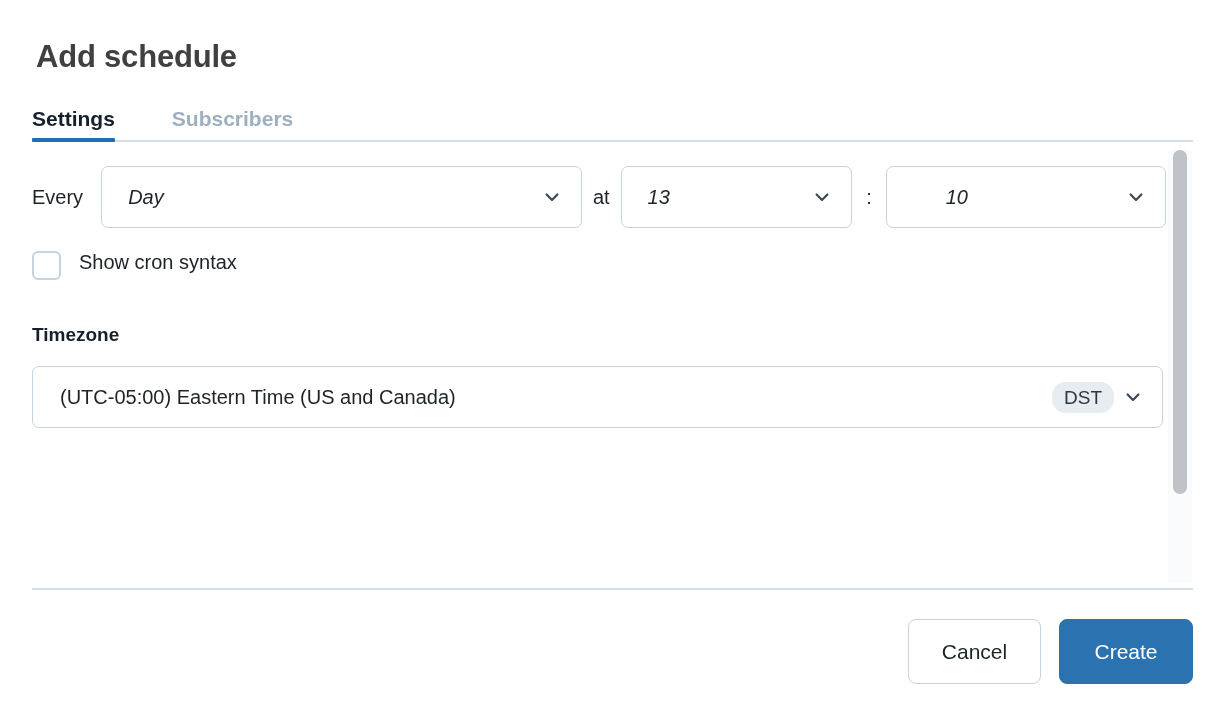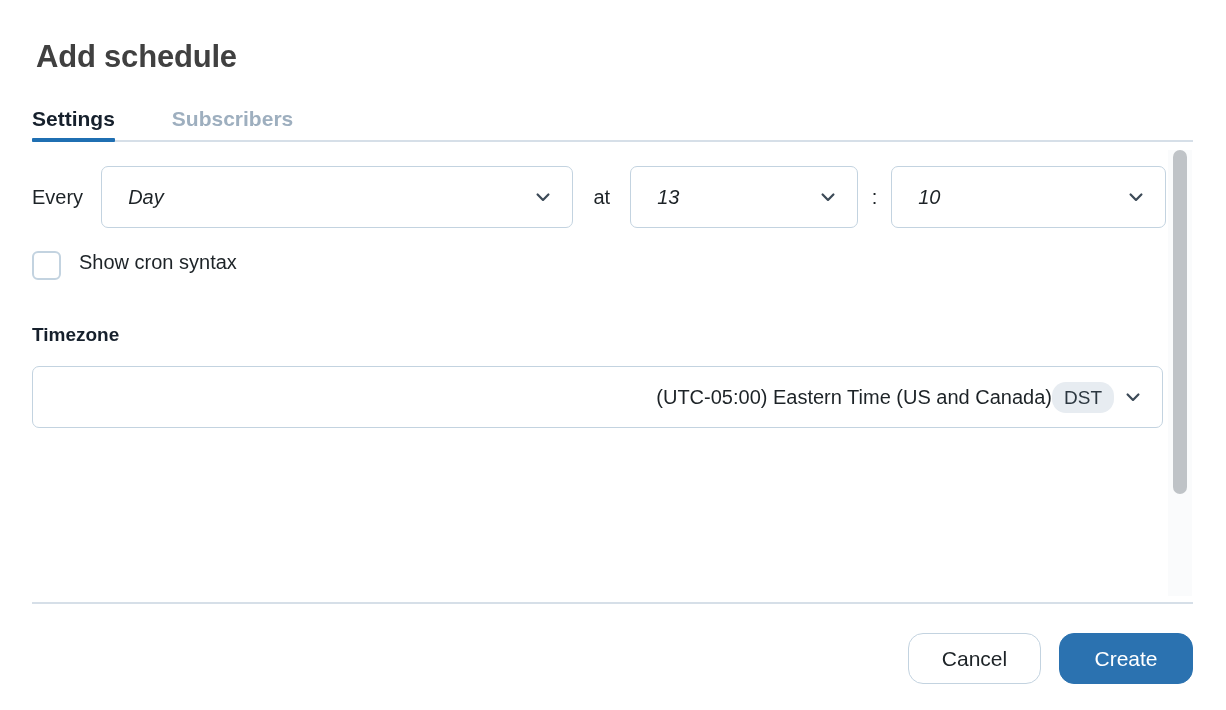--- a/index.html
+++ b/index.html
@@ -111,21 +111,21 @@
     align-items: center;
     margin-top: 24px;
     gap: 0;
   }
   .inline-label {
     font-size: 20px;
     color: #1d2327;
     white-space: nowrap;
   }
   .label-every { margin-right: 18px; }
-  .label-at { margin: 0 20px; text-align: center; }
+  .label-at { margin: 0 11px; text-align: center; }
   .label-colon { margin: 0 14px; }
 
   .select {
     position: relative;
     box-sizing: border-box;
     height: 62px;
     border: 1px solid #c3d3e0;
     border-radius: 7px;
     background: #ffffff;
     display: flex;
@@ -146,21 +146,21 @@
     position: absolute;
     right: 20px;
     top: 50%;
     transform: translateY(-50%);
     width: 18px;
     height: 18px;
     display: block;
   }
   .select-day   { width: 490px; }
   .select-hour  { width: 236px; }
-  .select-min   { width: 285px; }
+  .select-min   { width: 285px; padding-left: 33px; }
 
   
   .checkbox-row {
     display: flex;
     align-items: flex-start;
     margin-top: 23px;
   }
   .checkbox {
     box-sizing: border-box;
     width: 29px;
@@ -194,21 +194,20 @@
     align-items: center;
     cursor: pointer;
   }
   .tz-select .tz-value {
     font-size: 20px;
     color: #1d2327;
     padding-left: 27px;
     flex: 1 1 auto;
     white-space: nowrap;
     overflow: hidden;
-    text-align: right;
   }
   .tz-badge {
     font-size: 19px;
     color: #2c3740;
     background: #e7ecf1;
     border-radius: 14px;
     padding: 6px 12px;
     margin-right: 10px;
     line-height: 1;
     white-space: nowrap;
@@ -256,24 +255,24 @@
     display: flex;
     justify-content: flex-end;
     align-items: center;
     gap: 18px;
     padding-top: 29px;
     padding-bottom: 26px;
   }
   .btn {
     font-family: inherit;
     font-size: 21px;
-    border-radius: 15px;
+    border-radius: 8px;
     cursor: pointer;
     box-sizing: border-box;
-    height: 51px;
+    height: 65px;
     line-height: 1;
   }
   .btn-cancel {
     background: #ffffff;
     border: 1px solid #c3d3e0;
     color: #1d2327;
     width: 133px;
   }
   .btn-create {
     background: #2b72b0;

